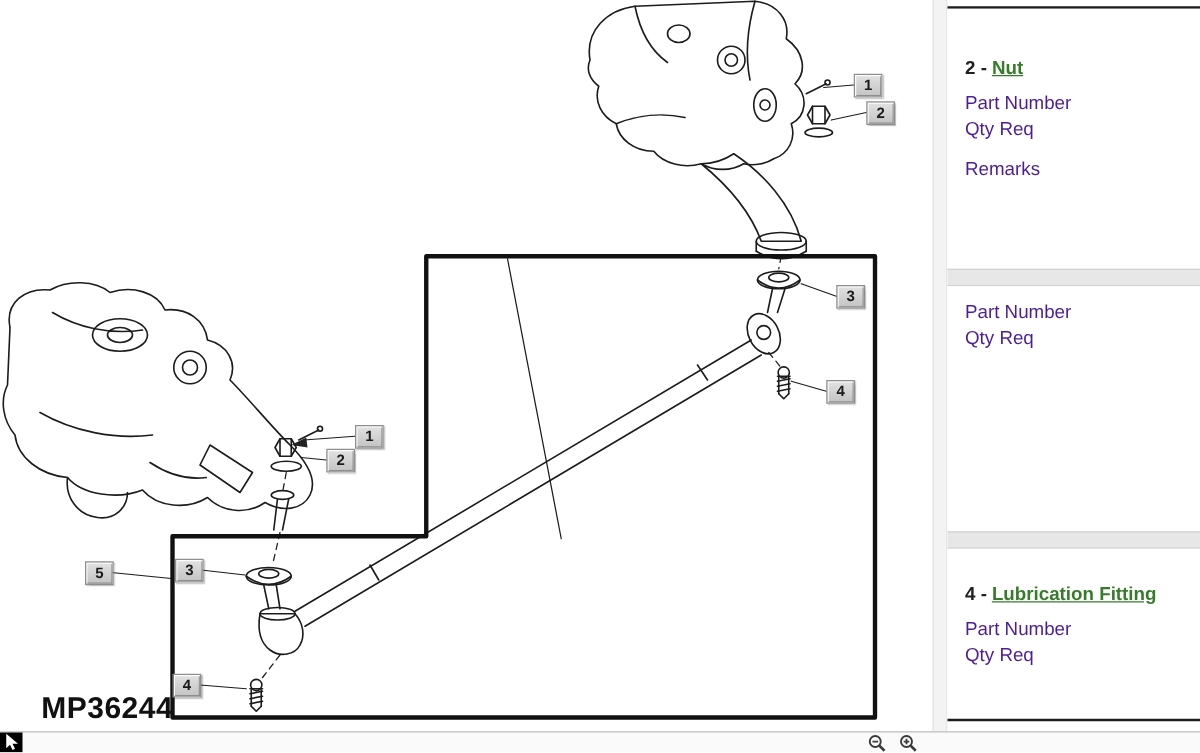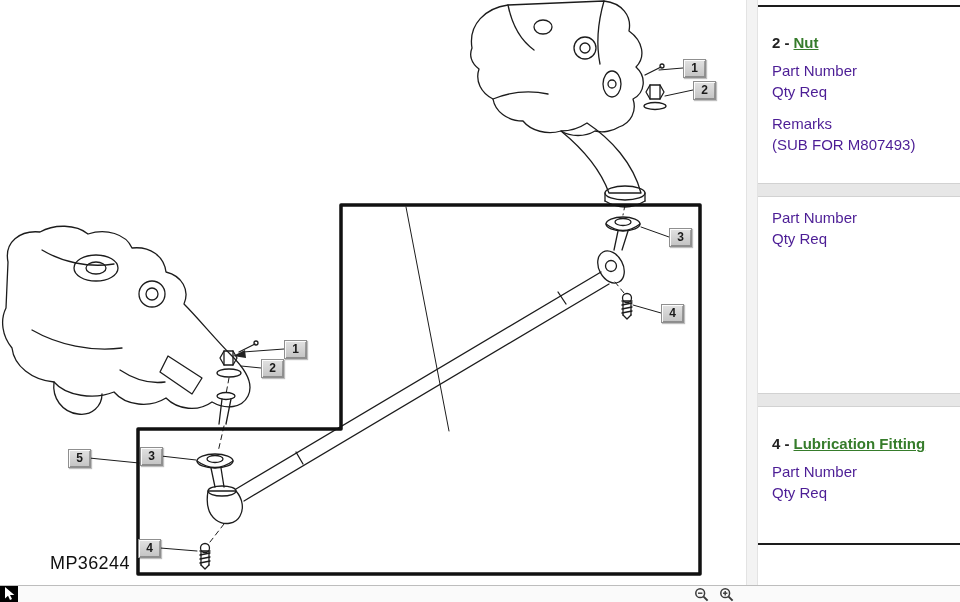--- a/index.html
+++ b/index.html
@@ -2,21 +2,21 @@
 <html><head>
 <meta charset="utf-8">
 <style>
   html,body{margin:0;padding:0;background:#fff;}
   .stage{position:relative;width:960px;height:602px;background:#fff;overflow:hidden;
          font-family:"Liberation Sans",sans-serif;}
 
   
   .diagram-area{position:absolute;left:0;top:0;width:746px;height:585px;background:#fff;}
   svg.artwork{position:absolute;left:0;top:0;}
-  .figure-id{position:absolute;left:50px;top:553px;font-size:18px;font-weight:normal;
+  .figure-id{position:absolute;left:33px;top:553px;font-size:24px;font-weight:bold;
              color:#111;letter-spacing:.4px;}
 
   .callout{position:absolute;width:21px;height:17px;
            background:linear-gradient(#e2e2e2,#c3c3c3);
            border:1px solid #8f8f8f;box-sizing:content-box;
            box-shadow:inset 1px 1px 0 rgba(255,255,255,.9),
                       inset -1px -1px 0 rgba(0,0,0,.28),
                       1px 1px 1px rgba(0,0,0,.25);
            font-size:12px;font-weight:bold;color:#1a1a1a;text-align:center;line-height:16px;
            cursor:pointer;}
@@ -24,21 +24,21 @@
   
   .panel-scrollbar{position:absolute;left:746px;top:0;width:12px;height:585px;
                    background:#f3f3f3;border-left:1px solid #e3e3e3;border-right:1px solid #e3e3e3;
                    box-sizing:border-box;}
 
   
   .parts-panel{position:absolute;left:758px;top:0;width:202px;height:585px;background:#fff;}
   .spacer5{height:5px;}
   .panel-divider{height:2px;background:#1d1d1d;}
   .part-card{background:#fff;padding-left:14px;box-sizing:border-box;}
-  .card-1{height:176px;padding-top:27px;}
+  .card-1{height:208px;padding-top:39px;}
   .card-2{height:196px;padding-top:10px;}
   .card-3{height:136px;padding-top:28px;}
   .card-gap{height:14px;background:#e7e7e7;border-top:1px solid #d2d2d2;
             border-bottom:1px solid #d2d2d2;box-sizing:border-box;}
   .part-title{font-size:15px;font-weight:bold;color:#222;margin:0 0 9px 0;}
   .part-title .ref{margin-right:4px;}
   .part-link{color:#367C2B;text-decoration:underline;cursor:pointer;}
   .part-field{font-size:15px;color:#4c1d95;line-height:21px;}
   .remarks-block{margin-top:11px;}
 
@@ -211,21 +211,20 @@
     <div class="panel-divider"></div>
 
     <section class="part-card card-1">
       <div class="part-title">
         <span class="ref">2 -</span><a class="part-link">Nut</a>
       </div>
       <div class="part-field">Part Number</div>
       <div class="part-field">Qty Req</div>
       <div class="remarks-block">
         <div class="part-field">Remarks</div>
-        <div class="part-field">(SUB FOR M807493)</div>
       </div>
     </section>
 
     <div class="card-gap"></div>
 
     <section class="part-card card-2">
       <div class="part-field">Part Number</div>
       <div class="part-field">Qty Req</div>
     </section>
 

